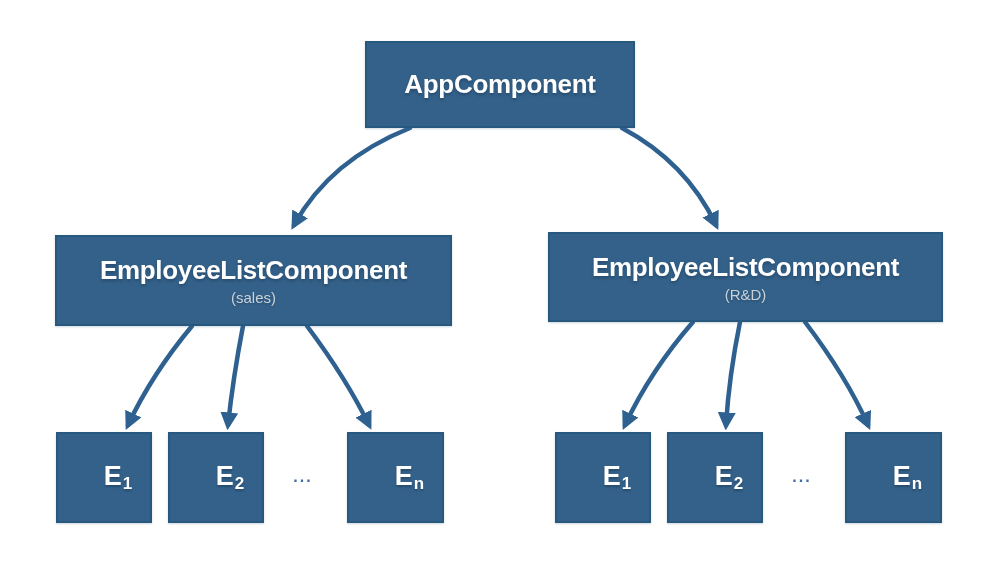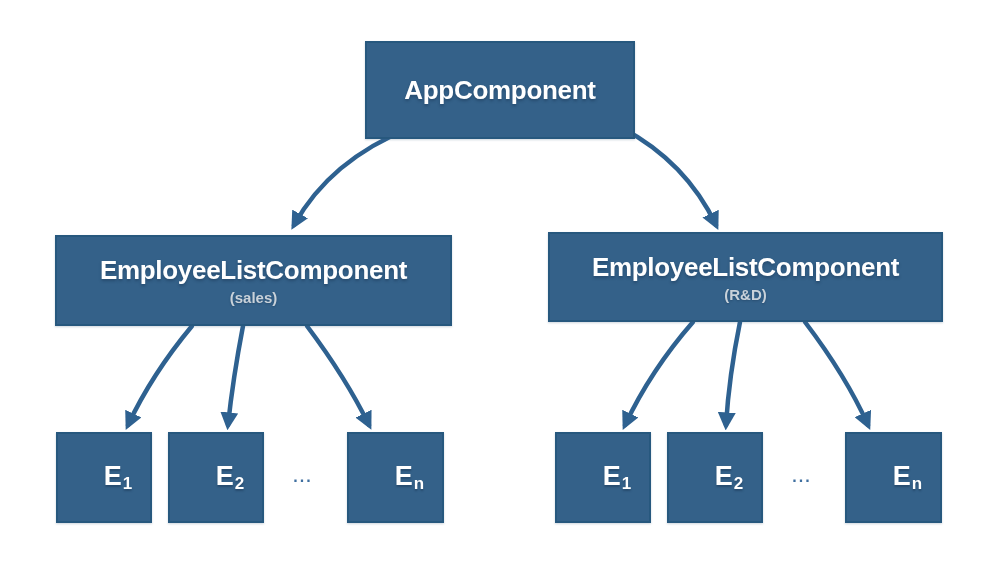--- a/index.html
+++ b/index.html
@@ -25,21 +25,21 @@
     box-shadow: 0 1px 2px rgba(60, 90, 120, 0.25);
   }
   .title {
     font-weight: bold;
     font-size: 26px;
     letter-spacing: -0.3px;
     text-shadow: 0 2px 3px rgba(15, 35, 60, 0.35);
     white-space: nowrap;
   }
   .subtitle {
-    font-weight: bold;
+    font-weight: normal;
     font-size: 15px;
     color: #c9d2da;
     margin-top: 3px;
     text-shadow: 0 1px 2px rgba(15, 35, 60, 0.30);
     white-space: nowrap;
   }
   .leaf-label {
     font-weight: bold;
     font-size: 27px;
     text-shadow: 0 2px 2px rgba(15, 35, 60, 0.35);
@@ -76,21 +76,21 @@
       <path d="M622 128 Q686 162 716 225" marker-end="url(#ah)"></path>
       <path d="M192 326 Q152 374 128 425" marker-end="url(#ah)"></path>
       <path d="M243 326 Q233 378 228 425" marker-end="url(#ah)"></path>
       <path d="M307 326 Q346 378 369 425" marker-end="url(#ah)"></path>
       <path d="M693 322 Q651 370 625 425" marker-end="url(#ah)"></path>
       <path d="M740 322 Q729 376 726 425" marker-end="url(#ah)"></path>
       <path d="M805 322 Q846 376 868 425" marker-end="url(#ah)"></path>
     </g>
   </svg>
 
-  <div class="box" style="left:365px; top:41px; width:270px; height:98px;">
+  <div class="box" style="left:365px; top:41px; width:270px; height:87px;">
     <span class="title">AppComponent</span>
   </div>
 
   <div class="box" style="left:55px; top:235px; width:397px; height:91px;">
     <span class="title">EmployeeListComponent</span>
     <span class="subtitle">(sales)</span>
   </div>
 
   <div class="box" style="left:548px; top:232px; width:395px; height:90px;">
     <span class="title">EmployeeListComponent</span>

